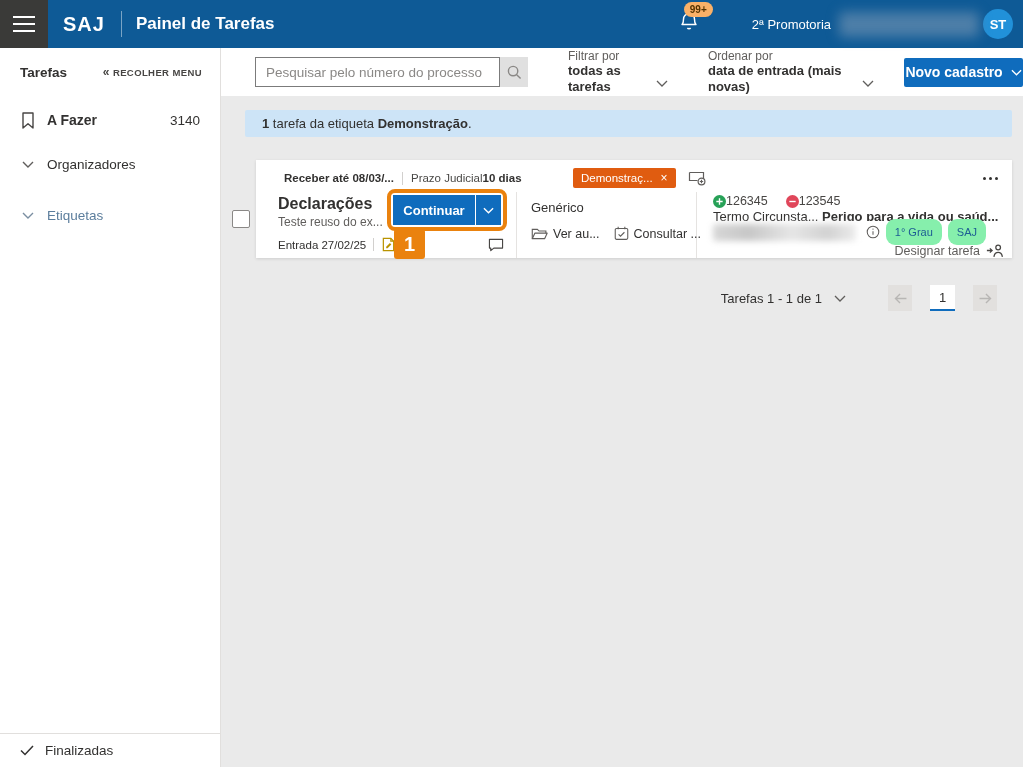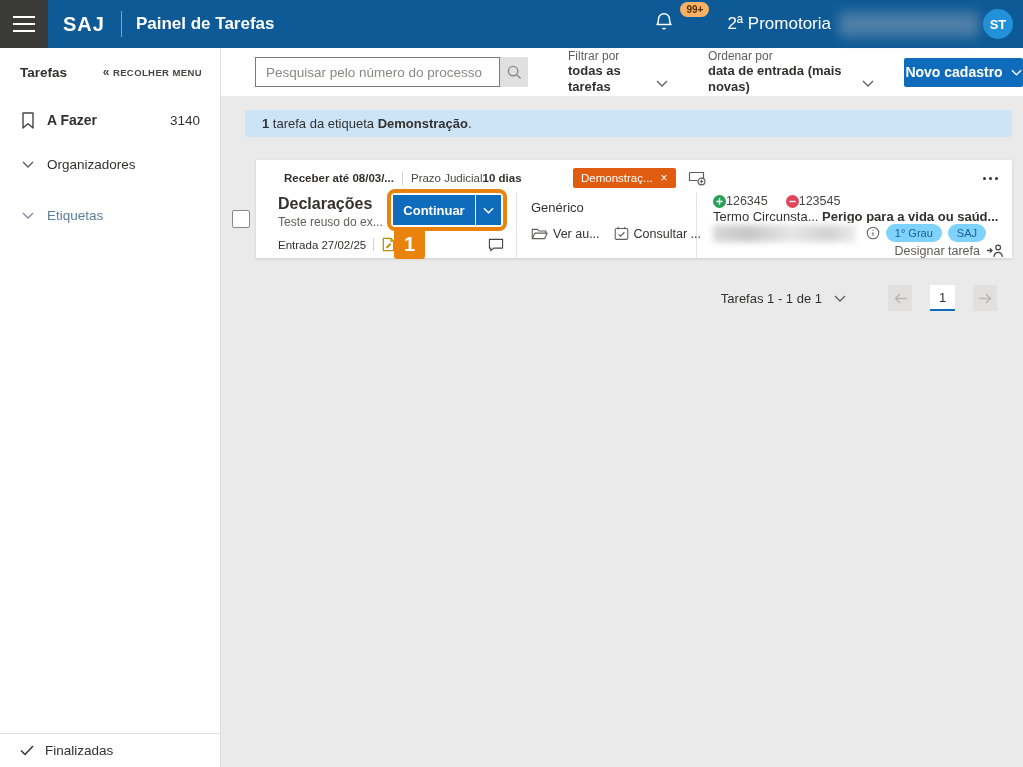--- a/index.html
+++ b/index.html
@@ -15,22 +15,22 @@
   .app{width:1023px;height:767px;display:flex;flex-direction:column;}
 
   
   .header{height:48px;background:var(--header_bg);display:flex;align-items:center;flex:none;}
   .menu-btn{width:48px;height:48px;background:var(--menu_bg);display:flex;flex-direction:column;justify-content:center;align-items:center;gap:5px;cursor:pointer;flex:none;}
   .menu-btn span{display:block;width:22px;height:2px;background:#fff;}
   .logo{color:#fff;font-size:20px;font-weight:bold;letter-spacing:1px;margin-left:15px;}
   .hdr-divider{width:1px;height:26px;background:rgba(255,255,255,.45);margin:0 14px 0 16px;}
   .app-title{color:#fff;font-size:17px;font-weight:bold;}
   .bell-wrap{margin-left:auto;position:relative;width:26px;height:30px;cursor:pointer;}
-  .badge{position:absolute;top:-7px;left:27px;background:var(--badge_bg);color:var(--badge_text);font-size:10px;font-weight:bold;padding:2px 6px;border-radius:9px;line-height:11px;}
-  .promotoria{color:#fff;font-size:17px;margin-left:48px;}
+  .badge{position:absolute;top:-7px;left:6px;background:var(--badge_bg);color:var(--badge_text);font-size:10px;font-weight:bold;padding:2px 6px;border-radius:9px;line-height:11px;}
+  .promotoria{color:#fff;font-size:13px;margin-left:48px;}
   .hdr-redaction{width:140px;height:25px;margin-left:8px;background:#4d7ea8;filter:blur(6px);border-radius:4px;}
   .avatar{width:30px;height:30px;border-radius:50%;background:var(--avatar_bg);color:#fff;font-size:13px;font-weight:bold;display:flex;align-items:center;justify-content:center;margin:0 10px 0 4px;cursor:pointer;flex:none;}
 
   
   .body{flex:1;display:flex;min-height:0;}
   .sidebar{width:221px;background:#fff;position:relative;flex:none;border-right:1px solid #e1dfdd;}
   .sidebar-top{height:48px;display:flex;align-items:center;padding:0 18px 0 20px;}
   .sidebar-title{font-size:13.5px;font-weight:600;color:var(--text_dark);}
   .collapse{margin-left:auto;font-size:9.5px;font-weight:bold;color:#484644;letter-spacing:.4px;cursor:pointer;display:flex;align-items:center;gap:3px;}
   .collapse .glyph{font-size:12px;line-height:10px;}
@@ -87,21 +87,21 @@
   .cat{font-size:13px;color:var(--text_dark);}
   .mid-actions{display:flex;align-items:center;gap:14px;margin-top:11px;}
   .mid-act{display:flex;align-items:center;gap:5px;font-size:12.5px;color:var(--text_dark);cursor:pointer;white-space:nowrap;}
   .col-right{flex:1;padding:2px 8px 0 16px;display:flex;flex-direction:column;min-width:0;}
   .counters{display:flex;align-items:center;gap:18px;height:16px;}
   .counter{display:flex;align-items:center;font-size:12.5px;color:#484644;}
   .proc{height:17px;font-size:13px;color:var(--text_dark);white-space:nowrap;overflow:hidden;margin-top:1px;}
   .proc b{font-weight:bold;}
   .meta-row{display:flex;align-items:center;height:20px;margin-top:1px;}
   .redaction-gray{flex:1;height:17px;border-radius:2px;background:linear-gradient(90deg,#d7d7d7,#c7c7c7 25%,#e6e6e6 55%,#d2d2d2 80%,#ececec);filter:blur(3px);margin-right:10px;}
-  .pill{background:#7dd3fc;color:#1d5c93;font-size:11px;height:18px;border-radius:9px;display:flex;align-items:center;padding:0 9px;margin-left:6px;cursor:pointer;flex:none;}
+  .pill{background:#86efac;color:#1d5c93;font-size:11px;height:26px;border-radius:9px;display:flex;align-items:center;padding:0 9px;margin-left:6px;cursor:pointer;flex:none;}
   .assign-row{display:flex;align-items:center;justify-content:flex-end;gap:6px;height:15px;margin-top:1px;cursor:pointer;}
   .assign-row .lbl{font-size:12.5px;color:var(--text_gray);}
 
   
   .anno-box{position:absolute;left:131px;top:29px;border:4px solid var(--annotation);border-radius:8px;padding:2px;z-index:3;}
   .split-btn{display:flex;height:30px;border-radius:0;overflow:hidden;cursor:pointer;}
   .split-main{background:var(--accent);color:#fff;font-size:13px;font-weight:bold;display:flex;align-items:center;justify-content:center;width:82px;}
   .split-sep{width:1px;background:rgba(255,255,255,.55);}
   .split-chev{background:var(--accent);width:25px;display:flex;align-items:center;justify-content:center;}
   .anno-badge{position:absolute;left:138px;top:69px;width:31px;height:30px;background:var(--annotation);color:#fff;font-size:20px;font-weight:bold;display:flex;align-items:center;justify-content:center;border-radius:3px;z-index:4;}

